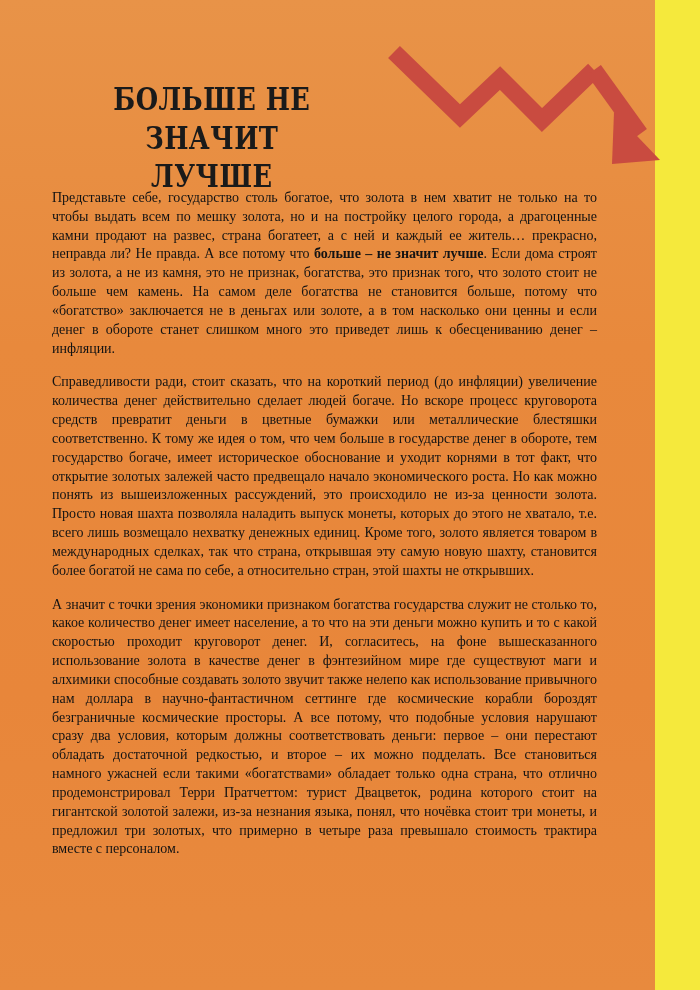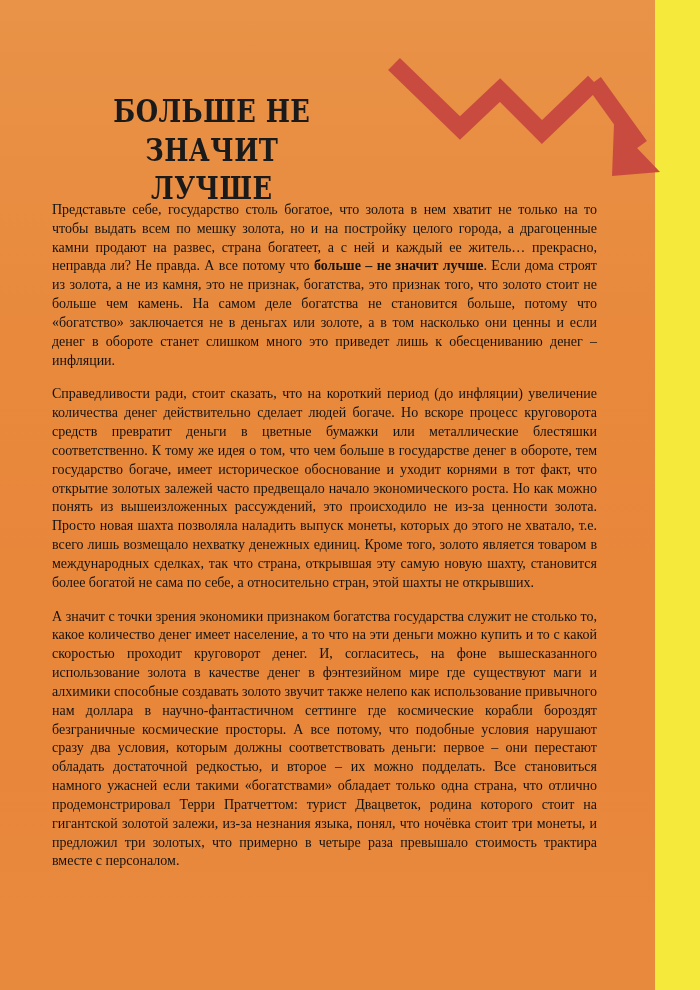--- a/index.html
+++ b/index.html
@@ -27,21 +27,21 @@
     width: 45px;
     height: 990px;
     background: #f5e93c;
   }
   .content {
     position: absolute;
     top: 0;
     left: 0;
     width: 655px;
     height: 990px;
-    padding: 16px 58px 0 52px;
+    padding: 4px 58px 0 52px;
     box-sizing: border-box;
   }
   .header {
     position: relative;
     height: 185px;
   }
   .title {
     position: absolute;
     top: 55px;
     left: 8px;

